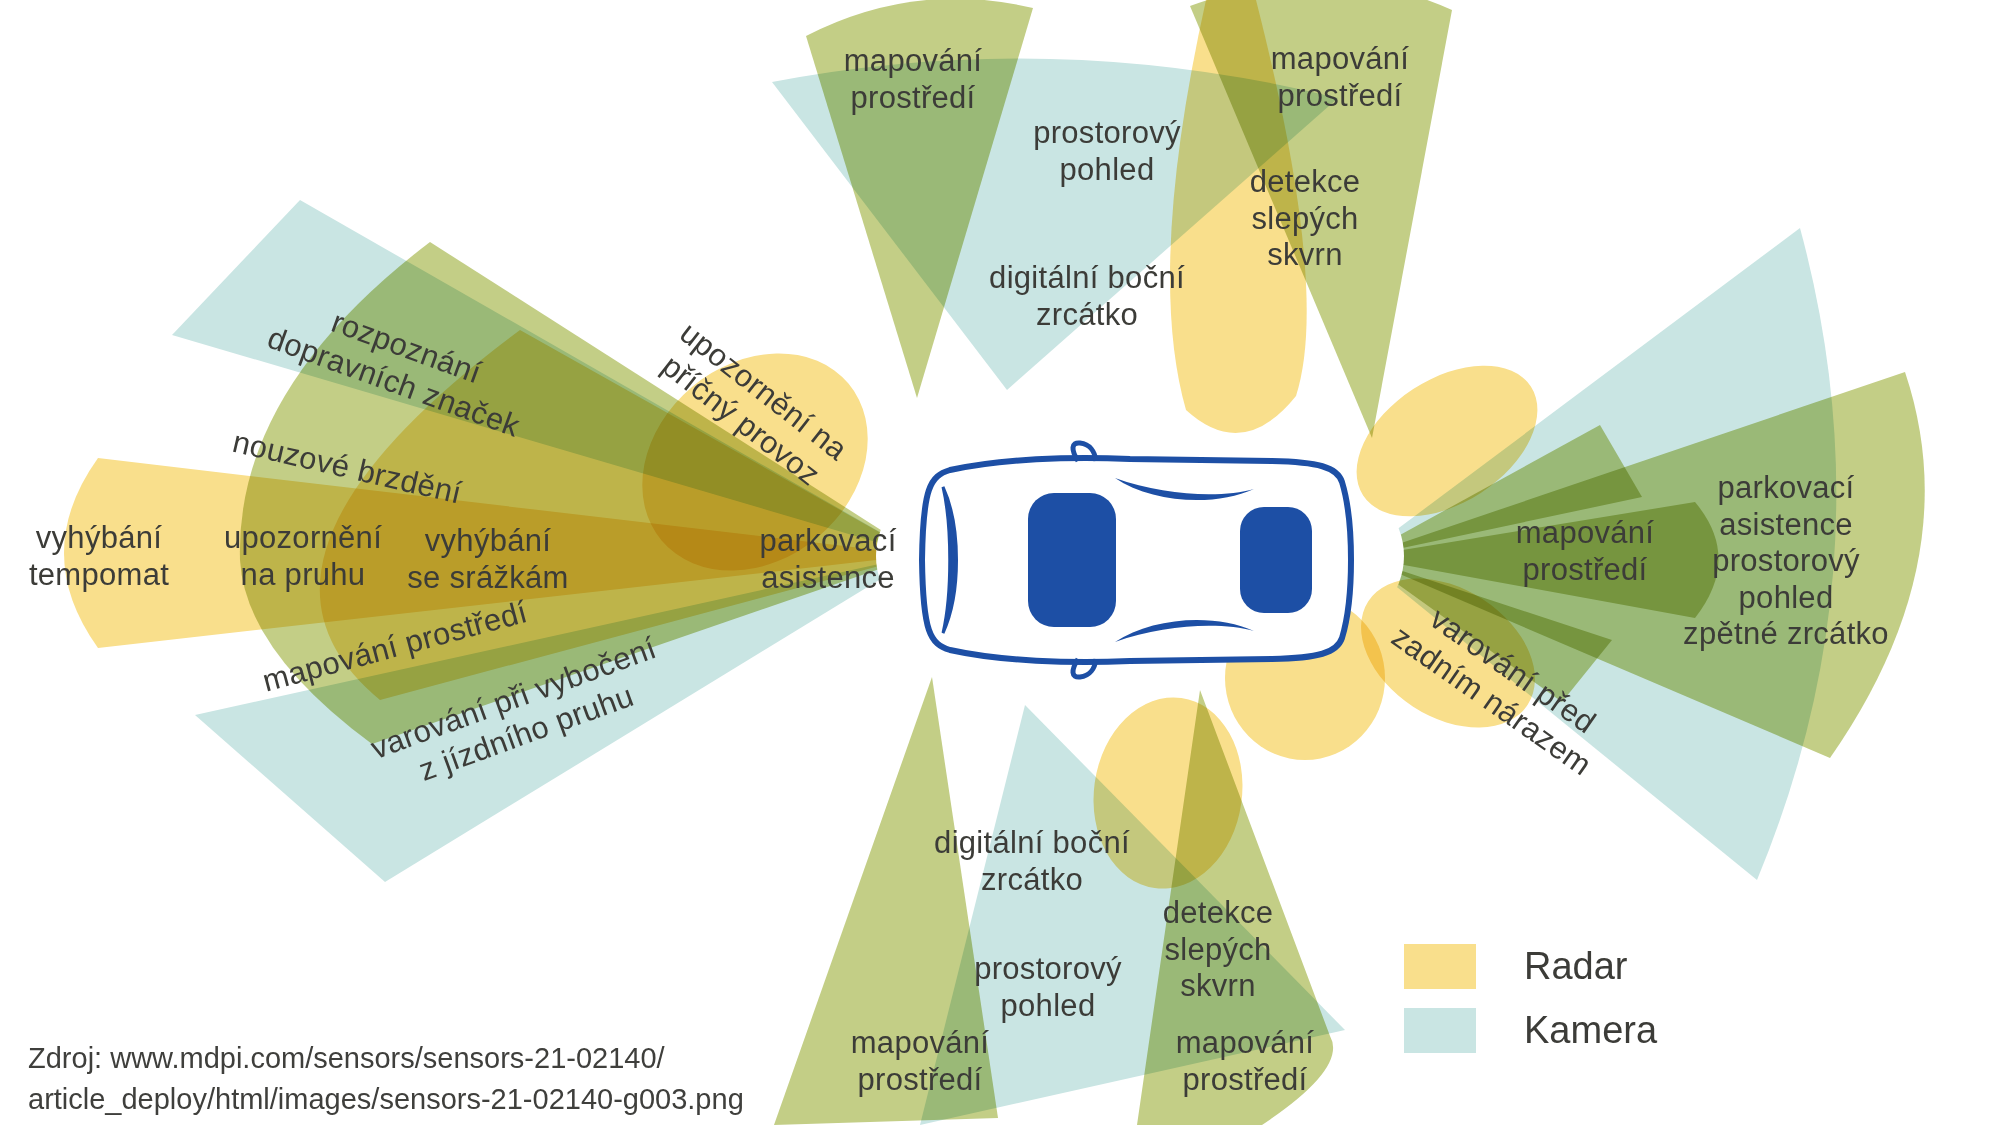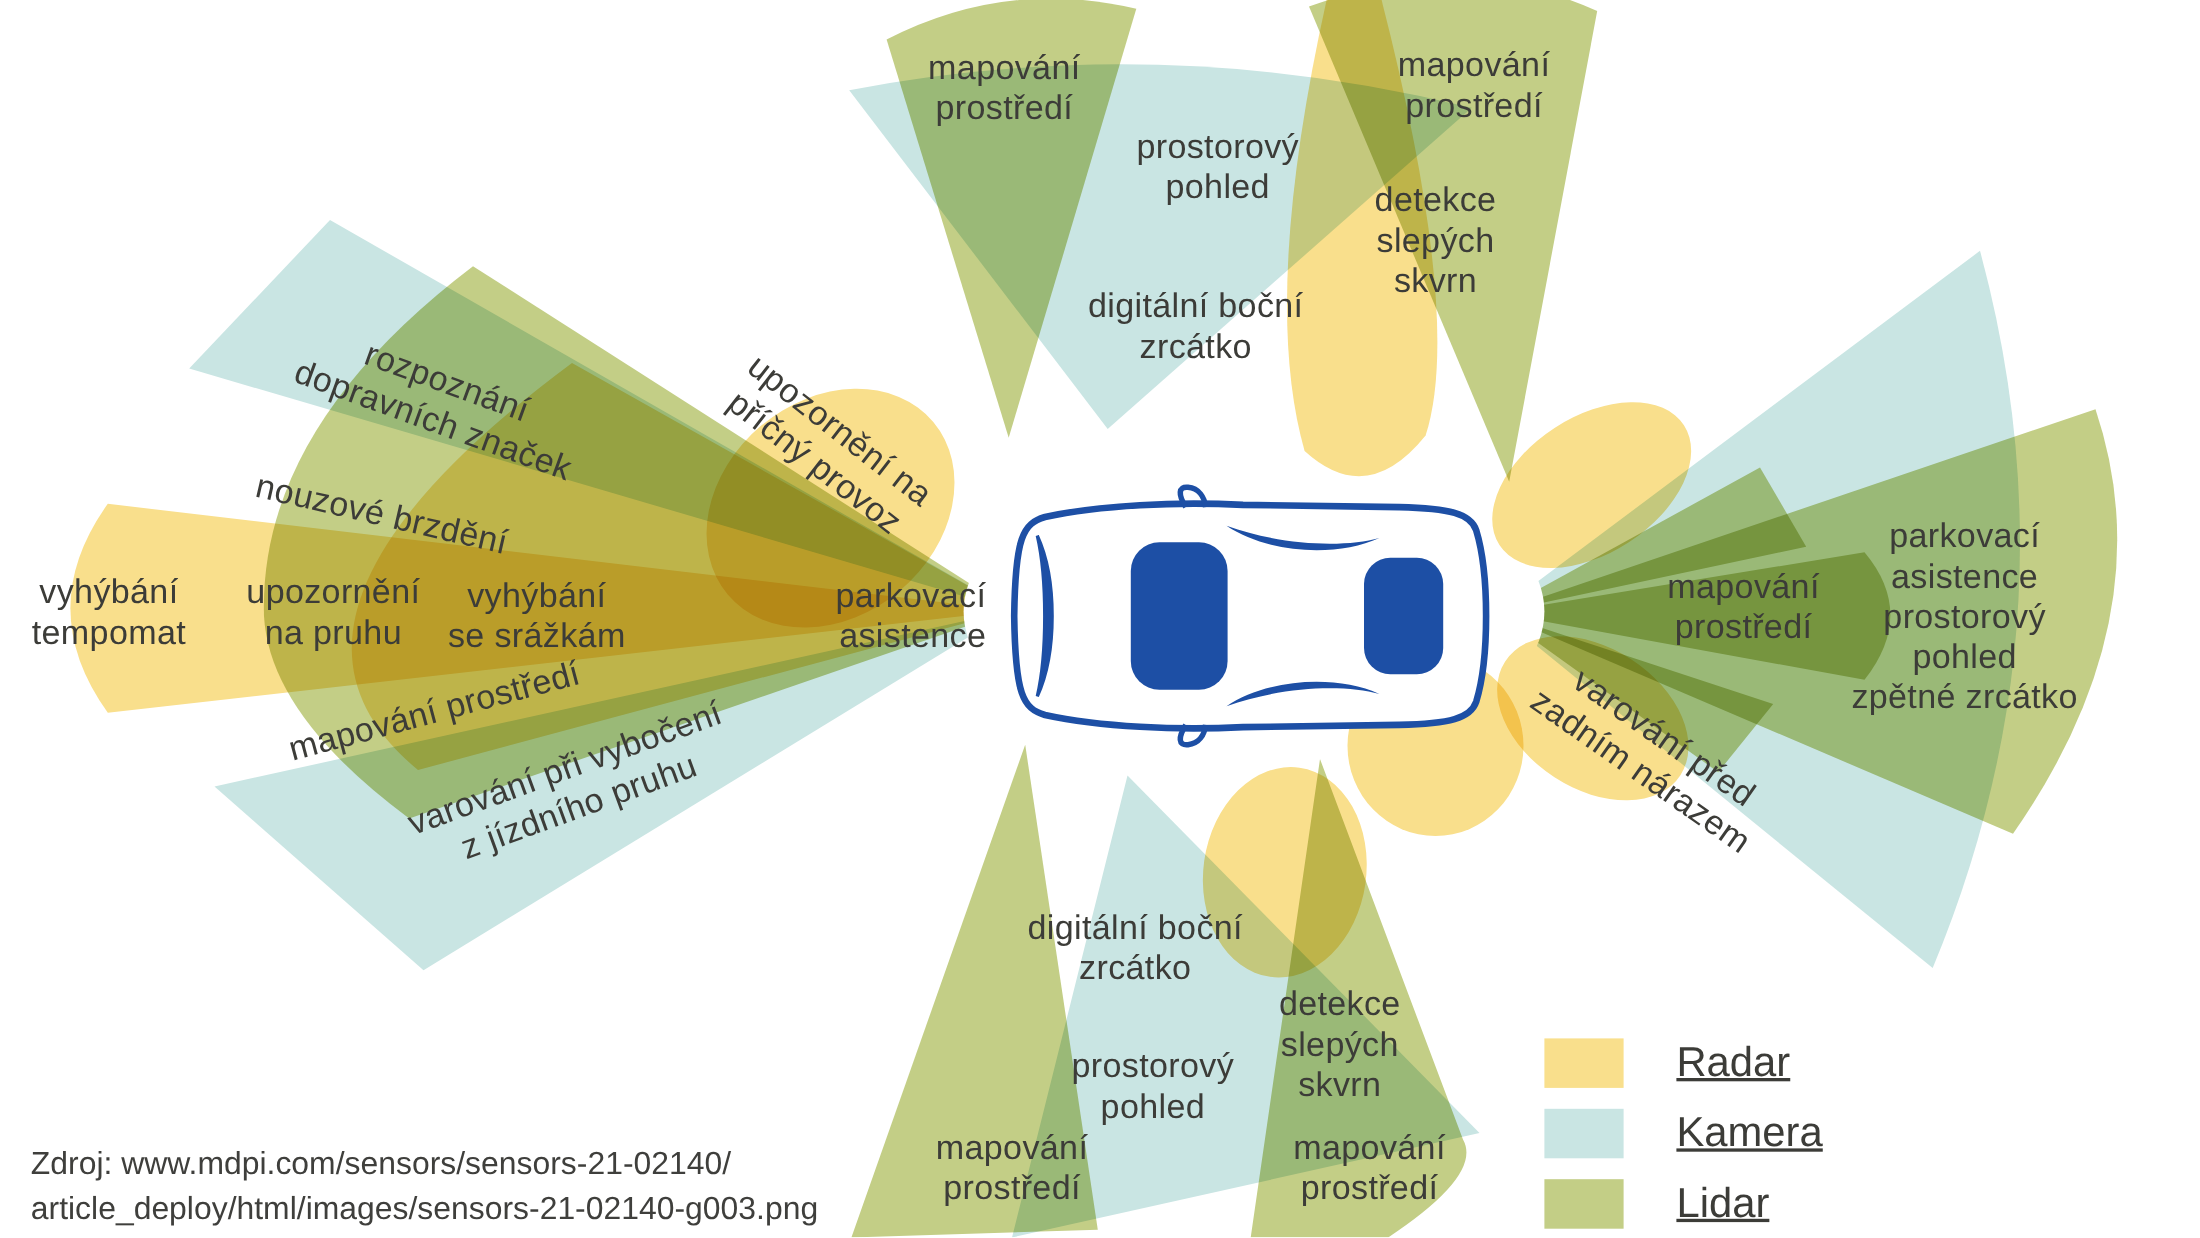--- a/index.html
+++ b/index.html
@@ -17,21 +17,21 @@
     white-space:pre-line;
     text-align:center;
     font-size:31px;
     line-height:1.18;
     color:#3c3c38;
     letter-spacing:.3px;
   }
   .legend{position:absolute;left:1404px;top:944px;width:420px;}
   .legend-row{display:flex;align-items:center;margin-bottom:19px;height:45px;}
   .legend-swatch{width:72px;height:45px;display:inline-block;flex:0 0 72px;}
-  .legend-label{margin-left:48px;font-size:38px;color:#3c3c38;text-decoration:underline;}
+  .legend-label{margin-left:48px;font-size:38px;color:#3c3c38;}
   .source{position:absolute;left:28px;top:1038px;font-size:29px;line-height:1.4;color:#3f3f3c;}
 </style>
 </head>
 <body>
 
 <div class="canvas">
 
   <svg width="2000" height="1125" viewBox="0 0 2000 1125">
 
     <path class="fan shape-radar" d="M920,555 L98,458 Q30,553 98,648 Z"></path>
@@ -85,21 +85,21 @@
       <div class="sensor-label" style="left: 488px; top: 560px; transform: translate(-50%, -50%) rotate(0deg);">vyhýbání
 se srážkám</div>
       <div class="sensor-label" style="left: 347px; top: 468px; transform: translate(-50%, -50%) rotate(13deg);">nouzové brzdění</div>
       <div class="sensor-label" style="left: 400px; top: 365px; transform: translate(-50%, -50%) rotate(20deg);">rozpoznání
 dopravních značek</div>
       <div class="sensor-label" style="left: 395px; top: 647px; transform: translate(-50%, -50%) rotate(-15deg);">mapování prostředí</div>
       <div class="sensor-label" style="left: 520px; top: 716px; transform: translate(-50%, -50%) rotate(-20deg);">varování při vybočení
 z jízdního pruhu</div>
       <div class="sensor-label" style="left: 752px; top: 406px; transform: translate(-50%, -50%) rotate(38deg);">upozornění na
 příčný provoz</div>
-      <div class="sensor-label" style="left: 828px; top: 560px; transform: translate(-50%, -50%) rotate(0deg); text-align: right;">parkovací
+      <div class="sensor-label" style="left: 828px; top: 560px; transform: translate(-50%, -50%) rotate(0deg);">parkovací
 asistence</div>
       <div class="sensor-label" style="left: 913px; top: 80px; transform: translate(-50%, -50%) rotate(0deg);">mapování
 prostředí</div>
       <div class="sensor-label" style="left: 1107px; top: 152px; transform: translate(-50%, -50%) rotate(0deg);">prostorový
 pohled</div>
       <div class="sensor-label" style="left: 1087px; top: 297px; transform: translate(-50%, -50%) rotate(0deg);">digitální boční
 zrcátko</div>
       <div class="sensor-label" style="left: 1305px; top: 219px; transform: translate(-50%, -50%) rotate(0deg);">detekce
 slepých
 skvrn</div>
@@ -127,24 +127,20 @@
 
   <div class="legend">
     <div class="legend-row">
       <span class="legend-swatch" style="background: rgb(249, 223, 140);"></span>
       <span class="legend-label">Radar</span>
     </div>
     <div class="legend-row">
       <span class="legend-swatch" style="background: rgb(201, 229, 227);"></span>
       <span class="legend-label">Kamera</span>
     </div>
-    <div class="legend-row">
-      <span class="legend-swatch" style="background: rgb(195, 206, 134);"></span>
-      <span class="legend-label">Lidar</span>
-    </div>
   </div>
 
   <div class="source">
     <div>Zdroj: www.mdpi.com/sensors/sensors-21-02140/</div>
     <div>article_deploy/html/images/sensors-21-02140-g003.png</div>
   </div>
 
 </div>
 
 </body></html>

